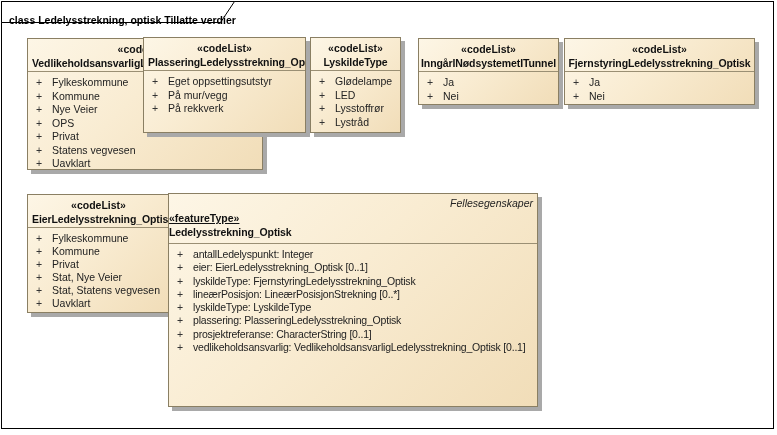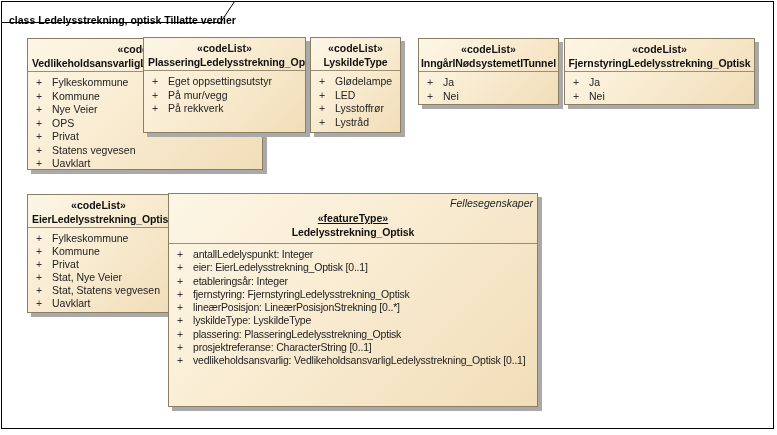--- a/index.html
+++ b/index.html
@@ -57,21 +57,21 @@
   .b2{left:143px;top:37px;width:163px;height:96px;z-index:2;}
   .b3{left:310px;top:37px;width:91px;height:96px;z-index:2;}
   .b4{left:418px;top:38px;width:141px;height:67px;z-index:1;}
   .b5{left:564px;top:38px;width:191px;height:67px;z-index:1;}
   .b6{left:27px;top:194px;width:143px;height:119px;z-index:1;}
   .b7{left:168px;top:193px;width:370px;height:214px;z-index:2;}
   
   .feature-header{
     box-sizing:border-box;position:relative;
     height:50px;border-bottom:1px solid #9a8f74;
-    text-align:center;overflow:hidden;
+    text-align:left;overflow:hidden;
   }
   .tagline{
     position:absolute;top:3px;right:4px;
     font-size:10.5px;font-style:italic;color:#222;
   }
   .feature-header .stereotype{padding-top:18px;text-decoration:underline;}
   .b7 .row{height:13.3px;line-height:13.3px;letter-spacing:-0.2px;}
 </style>
 </head>
 <body>
@@ -165,22 +165,21 @@
 
   <div class="uml-box b7">
     <div class="feature-header">
       <div class="tagline">Fellesegenskaper</div>
       <div class="stereotype">«featureType»</div>
       <div class="box-name">Ledelysstrekning_Optisk</div>
     </div>
     <div class="box-body">
       <div class="row"><span class="plus">+</span><span>antallLedelyspunkt: Integer</span></div>
       <div class="row"><span class="plus">+</span><span>eier: EierLedelysstrekning_Optisk [0..1]</span></div>
-      <div class="row"><span class="plus">+</span><span>etableringsår: Integer</span></div>
-      <div class="row"><span class="plus">+</span><span>fjernstyring: FjernstyringLedelysstrekning_Optisk</span></div>
+      <div class="row"><span class="plus">+</span><span>lyskildeType: FjernstyringLedelysstrekning_Optisk</span></div>
       <div class="row"><span class="plus">+</span><span>lineærPosisjon: LineærPosisjonStrekning [0..*]</span></div>
       <div class="row"><span class="plus">+</span><span>lyskildeType: LyskildeType</span></div>
       <div class="row"><span class="plus">+</span><span>plassering: PlasseringLedelysstrekning_Optisk</span></div>
       <div class="row"><span class="plus">+</span><span>prosjektreferanse: CharacterString [0..1]</span></div>
       <div class="row"><span class="plus">+</span><span>vedlikeholdsansvarlig: VedlikeholdsansvarligLedelysstrekning_Optisk [0..1]</span></div>
     </div>
   </div>
 
 </div>
 

